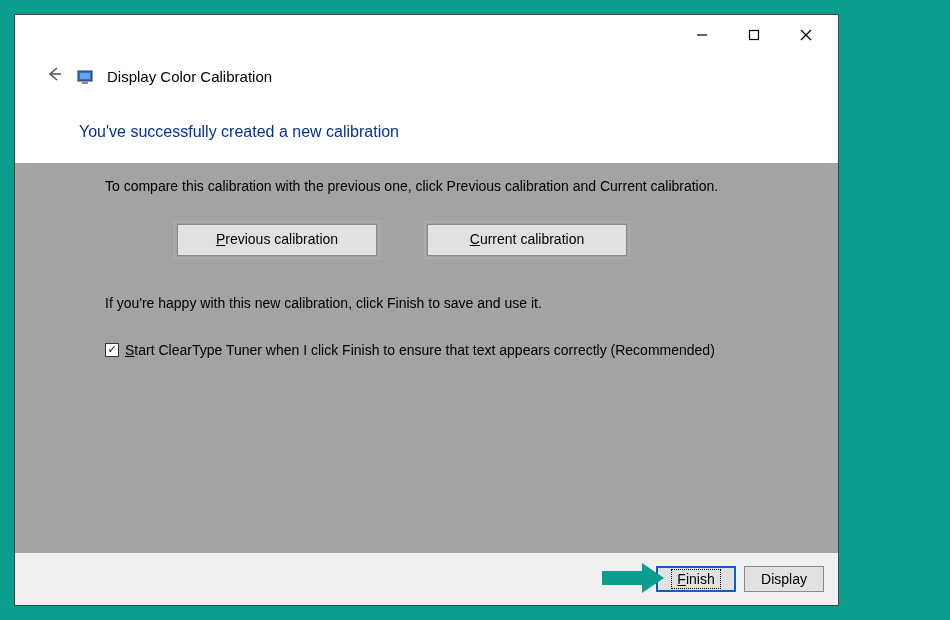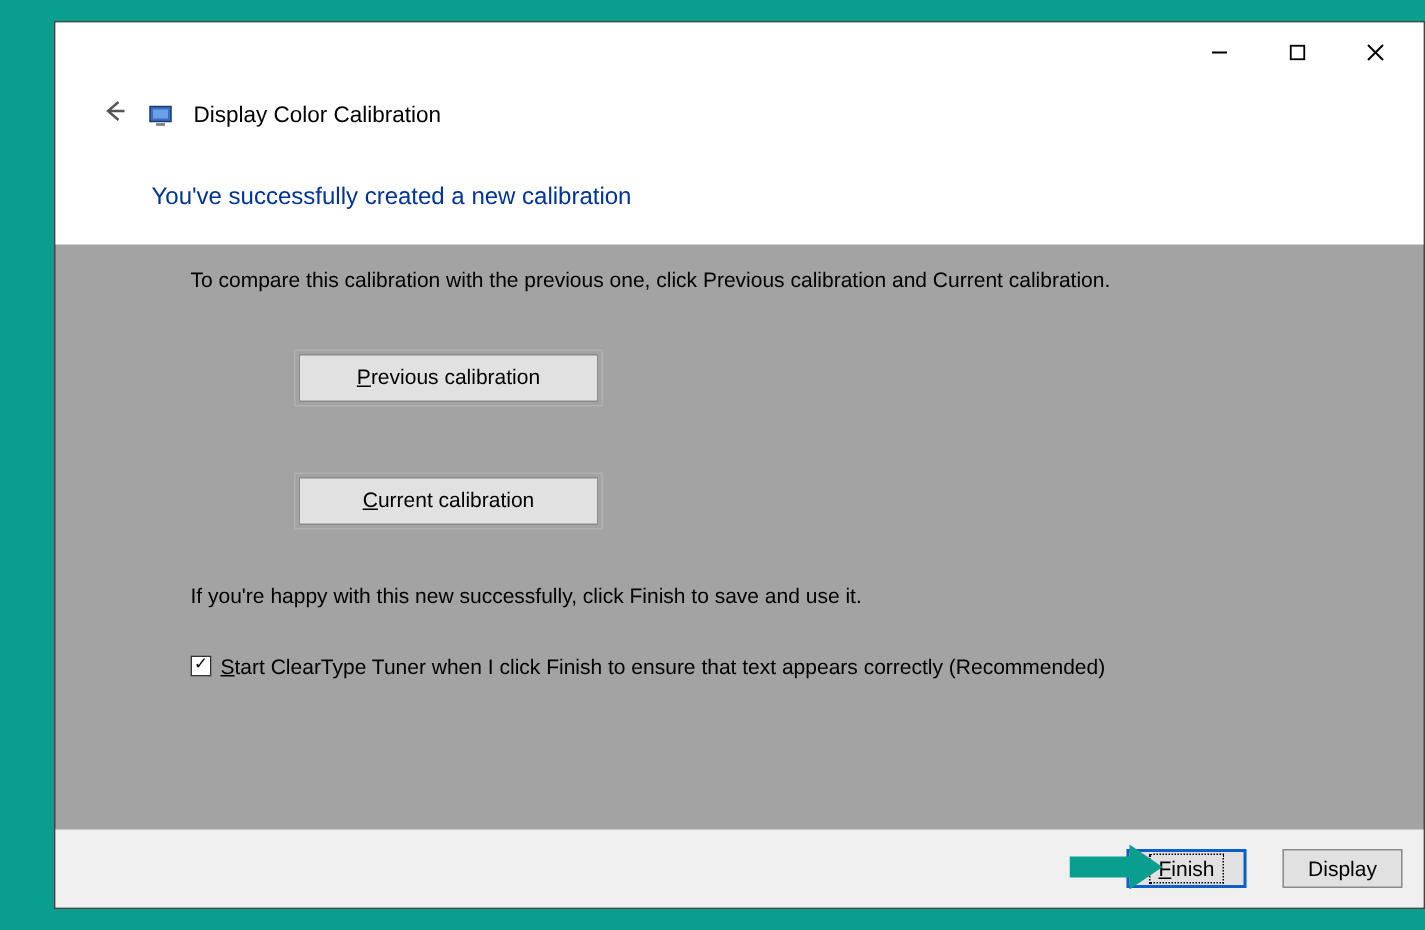--- a/index.html
+++ b/index.html
@@ -10,22 +10,22 @@
     height: 620px;
     background: #0a9e8e;
     font-family: "Segoe UI", Tahoma, sans-serif;
     font-size: 14px;
     color: #000;
     overflow: hidden;
   }
   .window {
     position: absolute;
     top: 14px;
-    left: 36px;
-    width: 914px;
+    left: 14px;
+    width: 825px;
     height: 592px;
     background: #a3a3a3;
     border: 1px solid #444;
   }
   .header {
     background: #fff;
     height: 148px;
     position: relative;
   }
   .window-controls {
@@ -83,22 +83,21 @@
     right: 0;
     bottom: 52px;
     padding: 14px 49px 0 90px;
     color: #000;
     line-height: 1.35;
   }
   .content p { margin: 0 0 14px 0; }
   .compare-row {
     display: flex;
     gap: 50px;
-    margin: 40px 0 38px 72px;
-    flex-direction: column;
+    margin: 28px 0 38px 72px;
   }
   .win-btn {
     width: 200px;
     height: 32px;
     background: #e1e1e1;
     border: 1px solid #8a8a8a;
     outline: 1px solid #b0b0b0;
     outline-offset: 2px;
     display: flex;
     align-items: center;
@@ -130,21 +129,21 @@
     position: absolute;
     bottom: 0;
     left: 0;
     right: 0;
     height: 52px;
     background: #f0f0f0;
     display: flex;
     align-items: center;
     justify-content: flex-end;
     padding-right: 14px;
-    gap: 24px;
+    gap: 8px;
   }
   .footer-btn {
     width: 80px;
     height: 26px;
     background: #e1e1e1;
     border: 1px solid #8a8a8a;
     display: flex;
     align-items: center;
     justify-content: center;
     cursor: pointer;
@@ -217,21 +216,21 @@
 
     <div class="compare-row">
       <div class="win-btn">
         <span class="underline-first">Previous calibration</span>
       </div>
       <div class="win-btn">
         <span class="underline-first">Current calibration</span>
       </div>
     </div>
 
-    <p>If you're happy with this new successfully, click Finish to save and use it.</p>
+    <p>If you're happy with this new calibration, click Finish to save and use it.</p>
 
     <div class="checkbox-row">
       <div class="checkbox">✓</div>
       <span class="underline-first">Start ClearType Tuner when I click Finish to ensure that text appears correctly (Recommended)</span>
     </div>
   </div>
 
   <div class="footer">
     <div class="footer-btn primary">
       <span class="underline-first">Finish</span>

